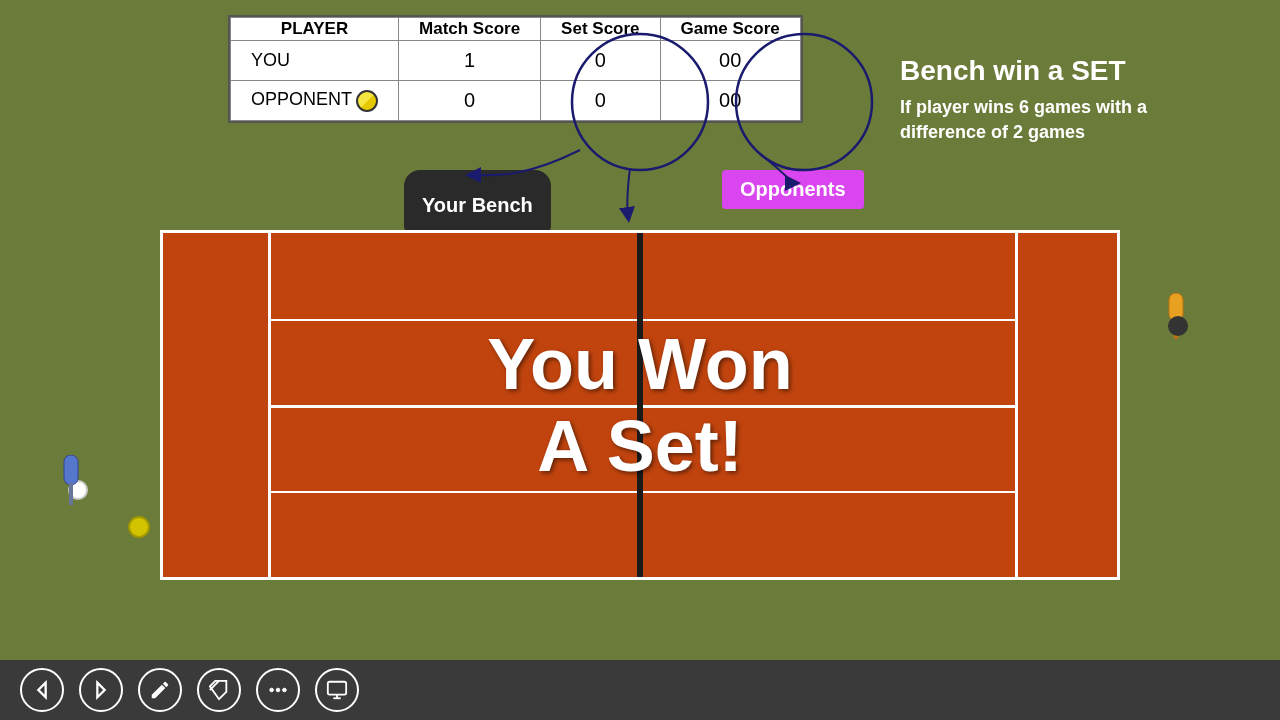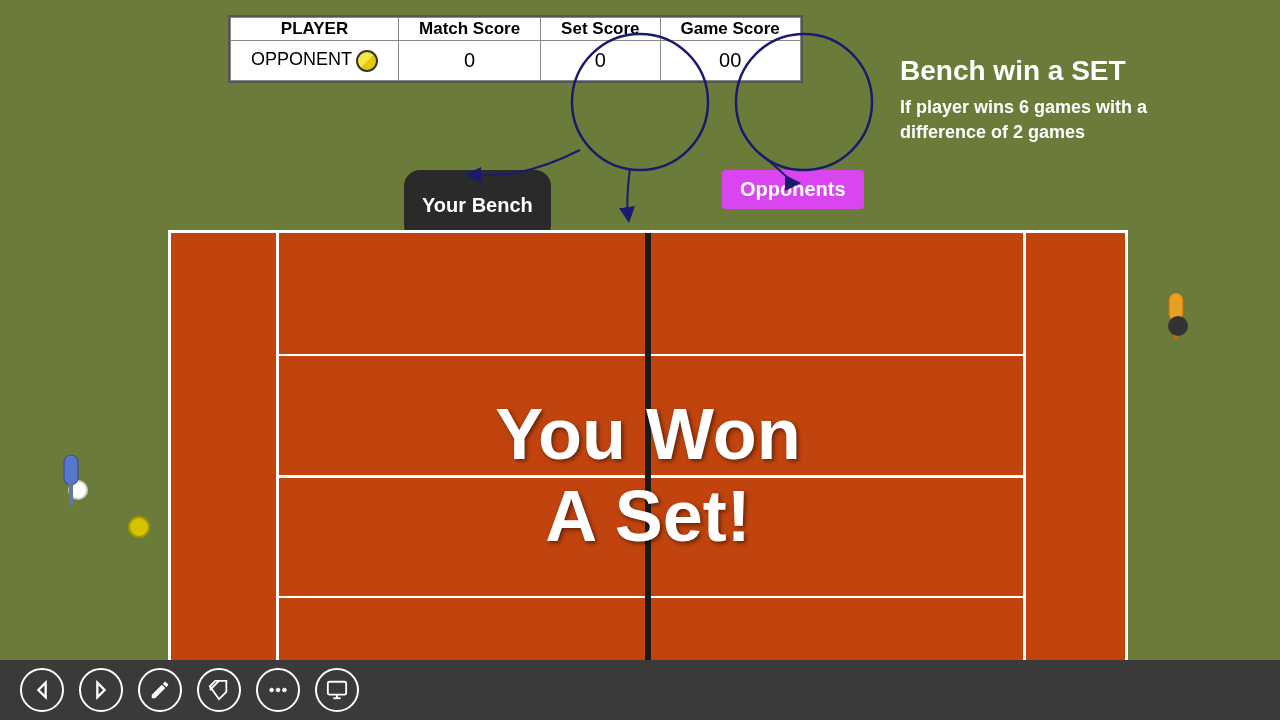--- a/index.html
+++ b/index.html
@@ -89,23 +89,23 @@
       padding: 8px 18px;
       font-size: 20px;
       font-weight: bold;
       border-radius: 4px;
     }
 
     
     #court-container {
       position: absolute;
       top: 230px;
-      left: 168px;
+      left: 160px;
       width: 960px;
-      height: 490px;
+      height: 350px;
     }
 
     
     #court-outer {
       position: absolute;
       top: 0;
       left: 0;
       width: 100%;
       height: 100%;
       background: #c1440e;
@@ -322,20 +322,26 @@
     <thead>
       <tr>
         <th>PLAYER</th>
         <th>Match Score</th>
         <th>Set Score</th>
         <th>Game Score</th>
       </tr>
     </thead>
     <tbody>
       <tr>
+        <td>YOU</td>
+        <td>1</td>
+        <td>0</td>
+        <td>00</td>
+      </tr>
+      <tr>
         <td>
           <span>OPPONENT</span><span class="opponent-icon"></span>
         </td>
         <td>0</td>
         <td>0</td>
         <td>00</td>
       </tr>
     </tbody>
   </table>
 </div>

